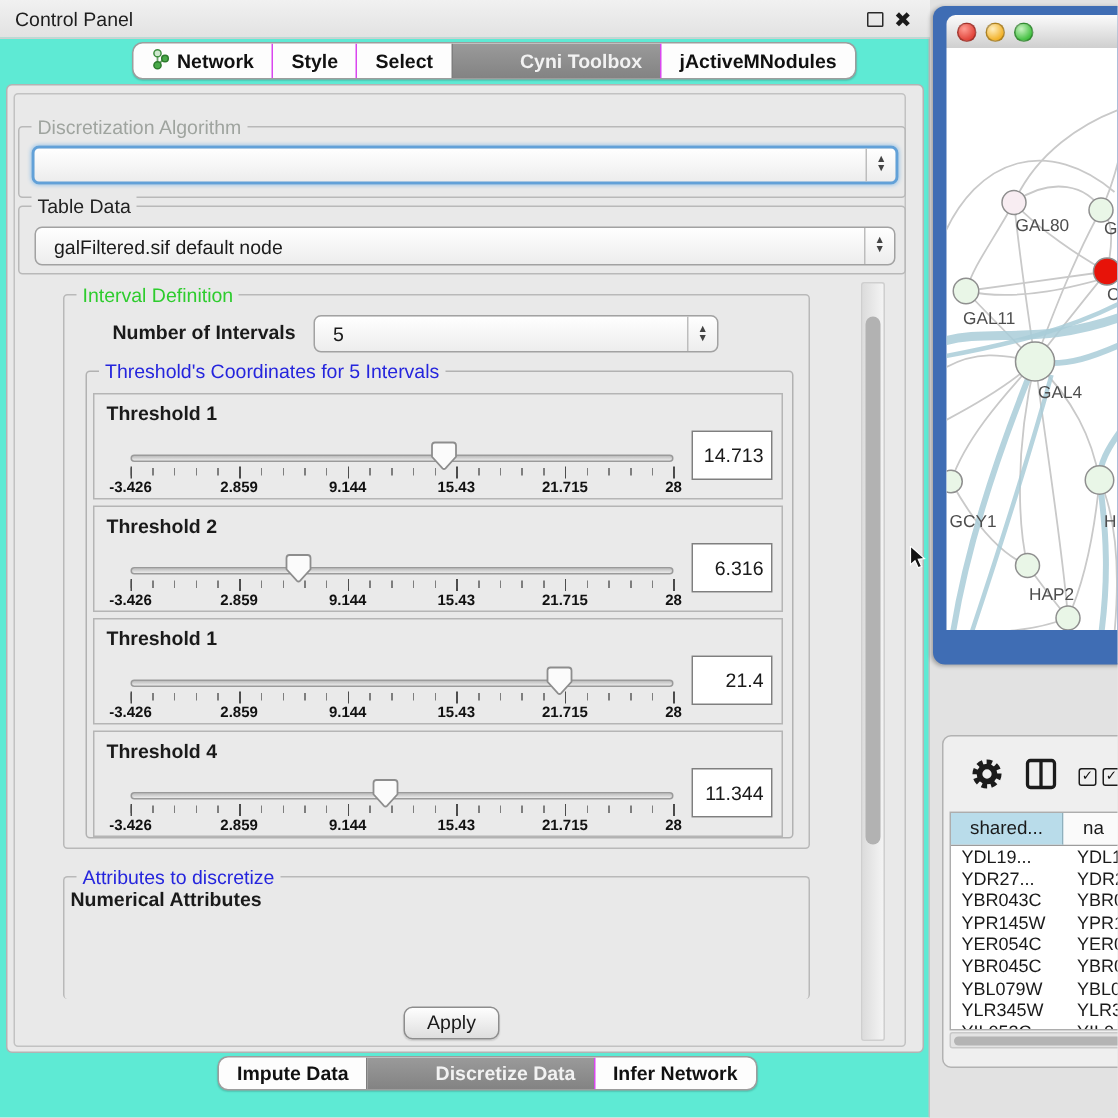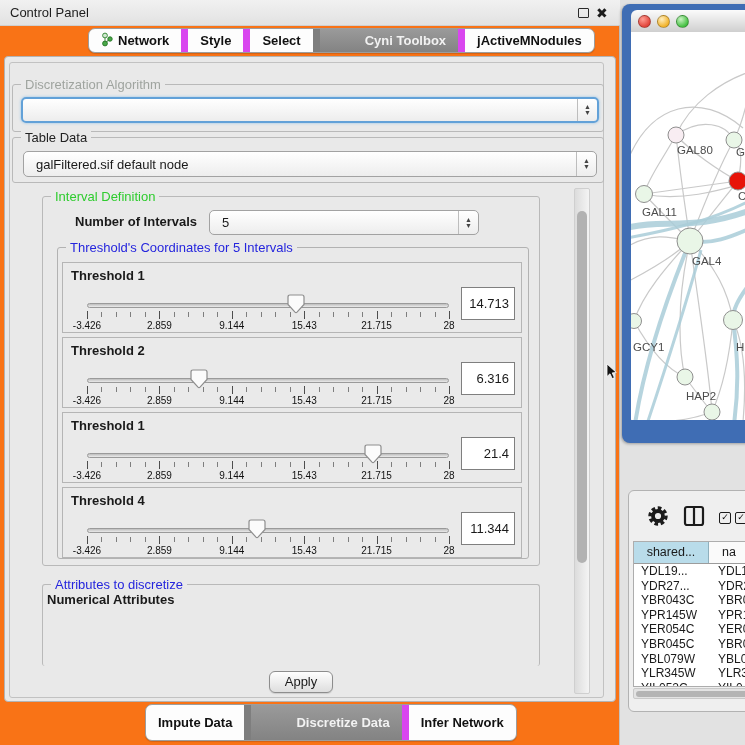--- a/index.html
+++ b/index.html
@@ -5,32 +5,32 @@
   * { margin:0; padding:0; box-sizing:border-box; }
   html,body { width:745px; height:745px; overflow:hidden; }
   body {
     font-family:"Liberation Sans","DejaVu Sans",sans-serif;
     background:#e2e2e2; color:#1a1a1a; position:relative;
     -webkit-font-smoothing:antialiased;
   }
   .abs { position:absolute; }
 
   
-  #control-panel { left:0; top:0; width:620px; height:745px; background:#f97316; border-right:1px solid #c2c2c2; }
+  #control-panel { left:0; top:0; width:620px; height:745px; background:#5eead4; border-right:1px solid #c2c2c2; }
   .cp-titlebar { left:0; top:0; width:620px; height:26px; background:linear-gradient(#f1f1f1,#e2e2e2); border-bottom:1px solid #cfcfcf; }
   .cp-title { left:10px; top:0; line-height:26px; font-size:13px; color:#1d1d1d; }
   .float-ico { left:578px; top:8px; width:11px; height:10px; border:1.6px solid #2a2a2a; border-radius:1px; }
   .close-ico { left:596px; top:4px; font-size:14px; font-weight:bold; color:#1a1a1a; line-height:18px; }
 
   .tabbar { display:flex; align-items:stretch; background:#fdfdfd; border:1px solid #9d9d9d; border-radius:7px; overflow:hidden; box-shadow:0 1px 1px rgba(0,0,0,.15); }
-  .tab { display:flex; align-items:center; gap:5px; padding:0 12px; font-size:13px; font-weight:600; color:#111; border-left:7px solid #d946ef; cursor:default; white-space:nowrap; }
+  .tab { display:flex; align-items:center; gap:5px; padding:0 12px; font-size:13px; font-weight:600; color:#111; border-left:1px solid #d946ef; cursor:default; white-space:nowrap; }
   .tab:first-child { border-left:none; }
   .tab.sel { background:linear-gradient(#9a9a9a,#838383); color:#f2f2f2; border-left-color:#7e7e7e;padding-left:45px; }
   #top-tabbar { left:88px; top:28px; height:25px; }
-  #bottom-tabbar { left:145px; top:704px; height:37px; }
+  #bottom-tabbar { left:145px; top:704px; height:23px; }
 
   .content-panel { left:4px; top:56px; width:612px; height:646px; border:1px solid #b3b3b3; border-radius:4px; background:#e9e9e9; }
   .inner-panel { left:9px; top:62px; width:595px; height:636px; border:1px solid #c2c2c2; border-radius:3px; }
 
   .group { border:1px solid #b9b9b9; border-radius:3px; }
   .legend { position:absolute; top:-8px; left:8px; background:#e9e9e9; padding:0 4px; font-size:13px; line-height:15px; white-space:nowrap; }
   .legend.green { color:#2ecc2e; }
   .legend.blue  { color:#2525dd; }
   .legend.ghost { color:#9fa49f; }
 
@@ -45,21 +45,21 @@
   #alg-popup .pitem.b { font-weight:bold; }
 
   .vscroll { left:574px; top:188px; width:16px; height:506px; background:linear-gradient(to right,#dcdcdc,#f4f4f4); border:1px solid #cfcfcf; border-radius:2px; }
   .vscroll .thumb { position:absolute; left:2px; width:10px; top:22px; height:352px; background:#b2b2b2; border-radius:6px; }
 
   .thr-panel { position:absolute; left:62px; width:460px; height:71px; border:1px solid #b5b5b5; background:#eaeaea; }
   .thr-label { position:absolute; left:8px; top:5px; font-size:13px; font-weight:bold; }
   .thr-track { position:absolute; left:24px; top:40px; width:362px; height:5px; background:linear-gradient(#bdbdbd,#ebebeb); border:1px solid #9a9a9a; border-radius:3px; }
   .ticks-min { position:absolute; left:24px; top:49px; width:364px; height:5px; background-image:repeating-linear-gradient(to right, rgba(80,80,80,.7) 0 1px, transparent 1px 14.48px); }
   .ticks-maj { position:absolute; left:24px; top:48px; width:364px; height:8px; background-image:repeating-linear-gradient(to right, #4a4a4a 0 1px, transparent 1px 72.4px); }
-  .tick-lab { position:absolute; top:57px; transform:translateX(-50%); font-size:10px; font-weight:normal; color:#111; white-space:nowrap; }
+  .tick-lab { position:absolute; top:57px; transform:translateX(-50%); font-size:10px; font-weight:bold; color:#111; white-space:nowrap; }
   .thr-handle { position:absolute; top:31px; width:18px; height:20px; }
   .thr-value { position:absolute; left:398px; top:24px; width:54px; height:33px; background:#fff; border:1px solid #7f7f7f; font-size:13px; line-height:31px; text-align:right; padding-right:5px; }
 
   #attr-list { left:64px; top:614px; width:436px; height:70px; background:#fff; border:1px solid #bdbdbd; overflow:hidden; }
   .attr-item { font-size:13px; line-height:17px; padding-left:8px; white-space:nowrap; }
   #attr-list .lscroll { position:absolute; right:0; top:0; width:13px; height:100%; background:#ececec; border-left:1px solid #d5d5d5; }
   #attr-list .lthumb { position:absolute; right:1.5px; top:2px; width:9px; height:38px; background:#b2b2b2; border-radius:5px; }
 
   #apply-btn { left:269px; top:671px; width:64px; height:22px; border:1px solid #8d8d8d; border-radius:6px; background:linear-gradient(#fefefe,#dedede); font-size:13px; text-align:center; line-height:20px; box-shadow:0 1px 1px rgba(0,0,0,.12); }
 

